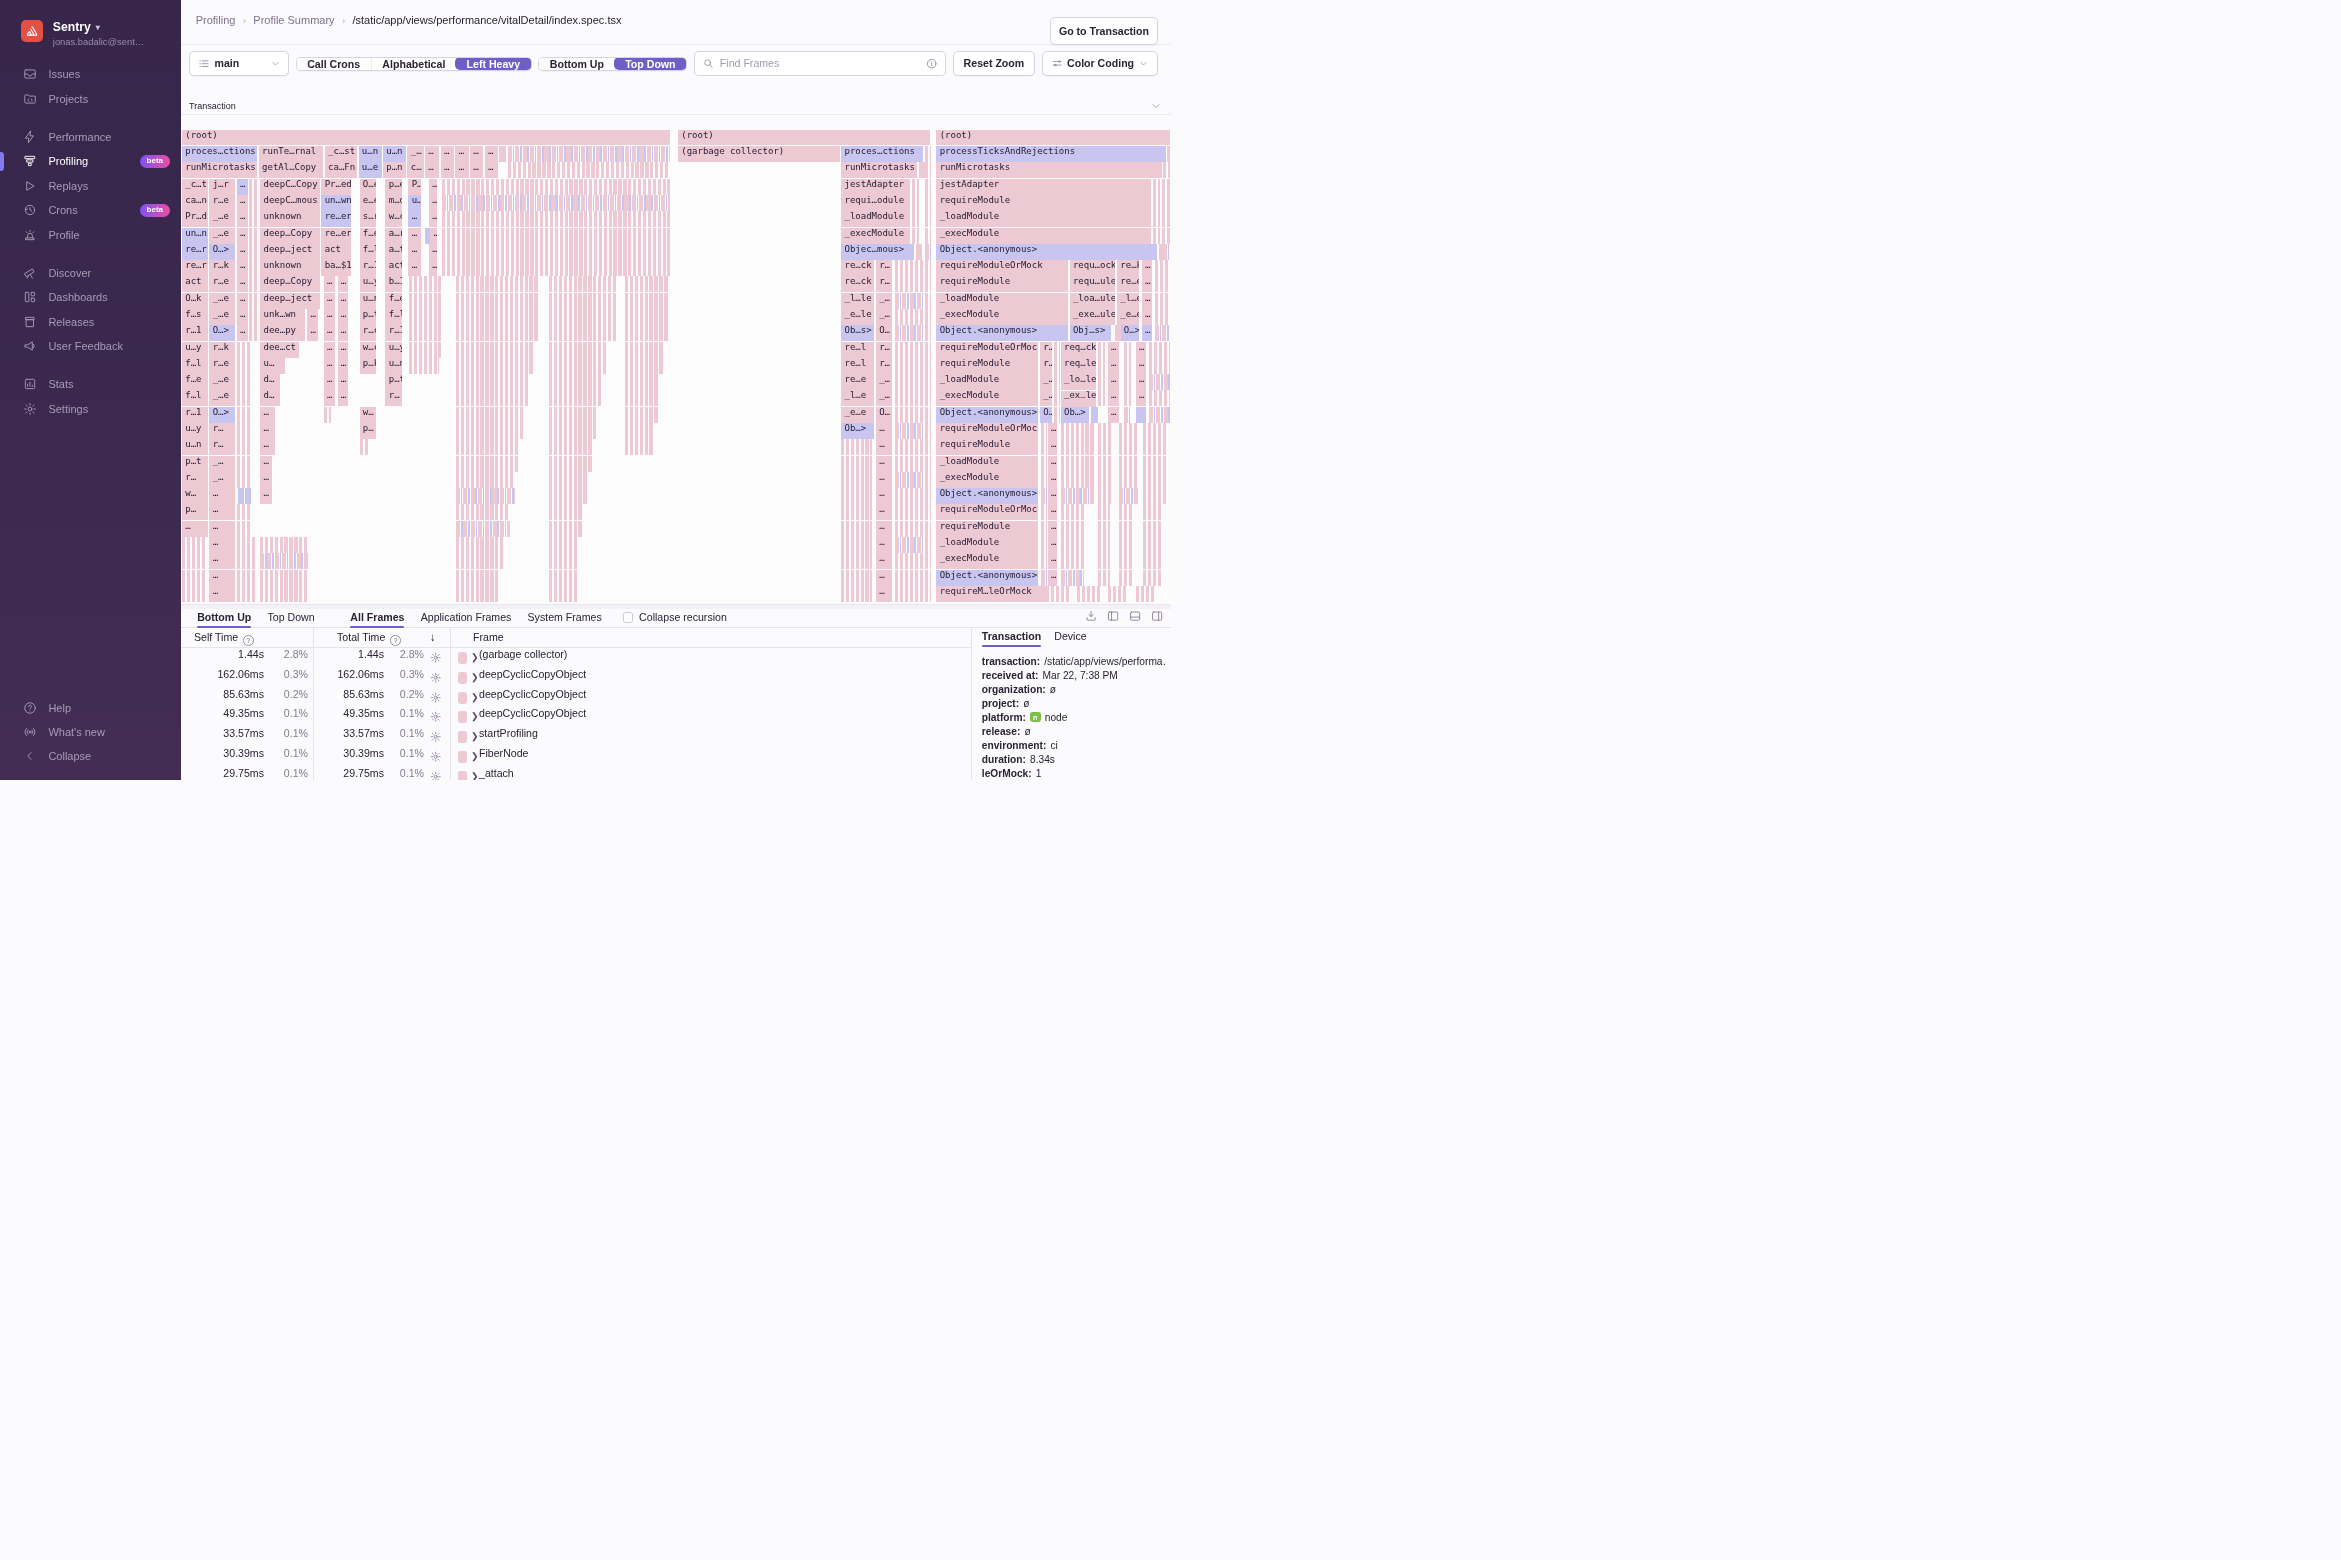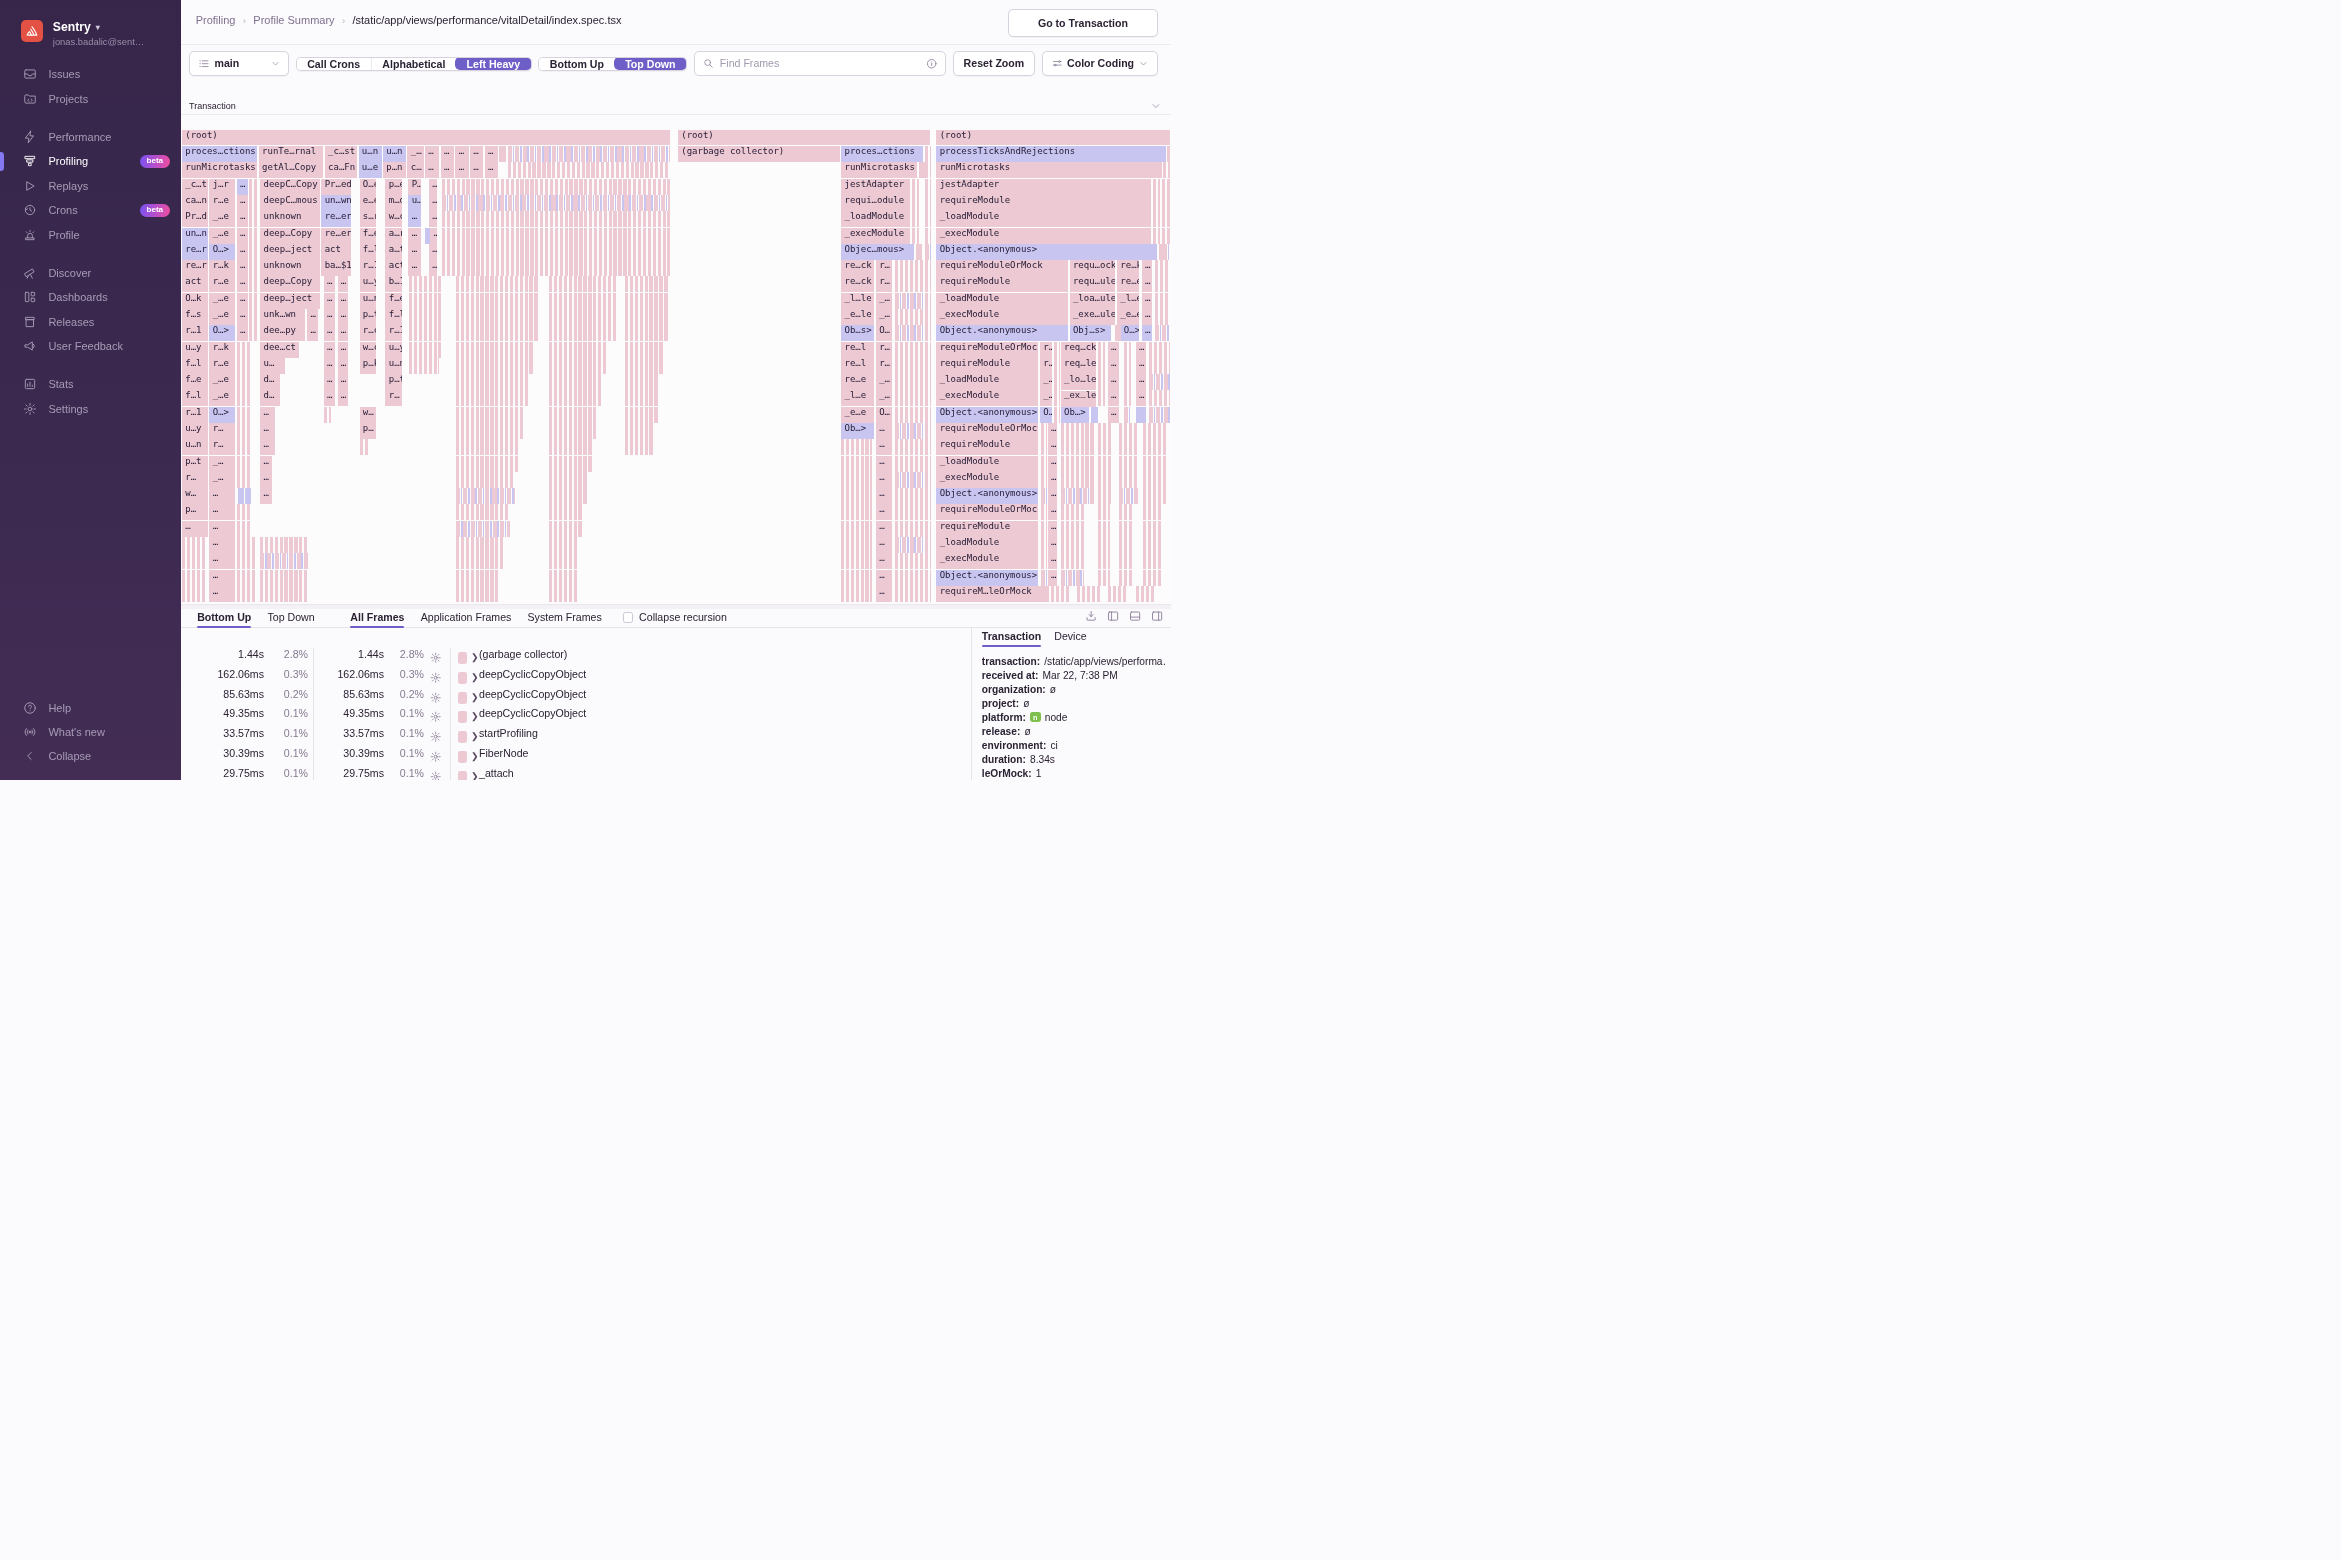--- a/index.html
+++ b/index.html
@@ -26,21 +26,21 @@
 
   
   .content { position:absolute; left:181px; top:0; right:0; bottom:0; }
   .hdr { position:absolute; left:0; right:0; top:0; height:45px; border-bottom:0.8px solid #eceaf0; background:#fbfafc; }
   .crumbs { position:absolute; left:14.7px; top:14px; display:flex; align-items:center; gap:7.3px; font-size:11px; }
   .crumb { color:#80708f; cursor:pointer; }
   .crumb.current { color:#2b2233; cursor:default; }
   .crumb-sep { color:#b6abc2; font-size:9.8px; }
   .btn { display:inline-flex; align-items:center; justify-content:center; gap:4.9px; background:#fff; border:0.8px solid #d8d2df;
     border-radius:4.9px; font-size:10.6px; font-weight:700; color:#2b2233; cursor:pointer; box-shadow:0 0.8px 0.8px rgba(40,20,60,.04); }
-  .goto-btn { position:absolute; right:13px; top:9px; height:28px; padding:0 29px; }
+  .goto-btn { position:absolute; right:13px; top:17px; height:28px; padding:0 8px; }
 
   
   .toolbar { position:absolute; left:0; right:0; top:45px; height:37px; display:flex; align-items:center; gap:6.5px; padding:0 13px 0 8.1px; }
   .tb-h { height:24.4px; }
   .thread-sel { width:100px; padding:0 8.1px; justify-content:flex-start; font-weight:700; }
   .thread-sel .sp { flex:1; }
   .seg { display:flex; align-items:stretch; background:#fff; border:0.8px solid #d8d2df; border-radius:4.9px; overflow:hidden; box-shadow:0 0.8px 0.8px rgba(40,20,60,.04); }
   .seg-btn { display:flex; align-items:center; padding:0 10.6px; font-size:10.6px; font-weight:700; color:#2b2233; cursor:pointer; background:#fff; border:0; }
   .seg-btn + .seg-btn { border-left:0.8px solid #eceaf0; }
   .seg-btn.sel { background:#6d5fc7; color:#fff; border-radius:4.9px; margin:-0.8px; position:relative; padding:0 11.4px; border-left:0; }
@@ -914,20 +914,32 @@
         <span class="icon">
           <svg width="12.2" height="12.2" viewBox="0 0 24 24">
               <rect x="3" y="4" width="18" height="16" rx="2"></rect>
               <path d="M15 4v16"></path>
             </svg>
         </span>
       </span>
     </div>
 
     <div class="tablewrap">
+      <div class="thead">
+        <span style="position:absolute;left:13px;top:3.3px">
+          <span>Self Time</span><span class="qmark">?</span>
+        </span>
+        <span style="position:absolute;left:156px;top:3.3px">
+          <span>Total Time</span><span class="qmark">?</span>
+        </span>
+        <span style="position:absolute;left:249px;top:3.3px;font-size:11.4px">↓</span>
+        <span style="position:absolute;left:292px;top:3.3px">Frame</span>
+        <div class="vline" style="left:132px"></div>
+        <div class="vline" style="left:269px"></div>
+      </div>
       <div id="tbody" style="position:absolute;left:0;top:20.4px;right:200px;bottom:0;overflow:hidden">
           <div class="trow" style="top: 0px;">
             <span class="num" style="right:calc(100% - 83px)">1.44s</span>
             <span class="num pct" style="right:calc(100% - 127px)">2.8%</span>
             <span class="num" style="right:calc(100% - 203px)">1.44s</span>
             <span class="num pct" style="right:calc(100% - 243px)">2.8%</span>
             <span class="gear icon" style="left:249px;top:3.3px">
               <svg width="11.4" height="11.4" viewBox="0 0 24 24">
                 <circle cx="12" cy="12" r="3.2"></circle>
                 <path d="M12 2.5v3M12 18.5v3M2.5 12h3M18.5 12h3M5 5l2.1 2.1M16.9 16.9L19 19M19 5l-2.1 2.1M7.1 16.9L5 19"></path>

